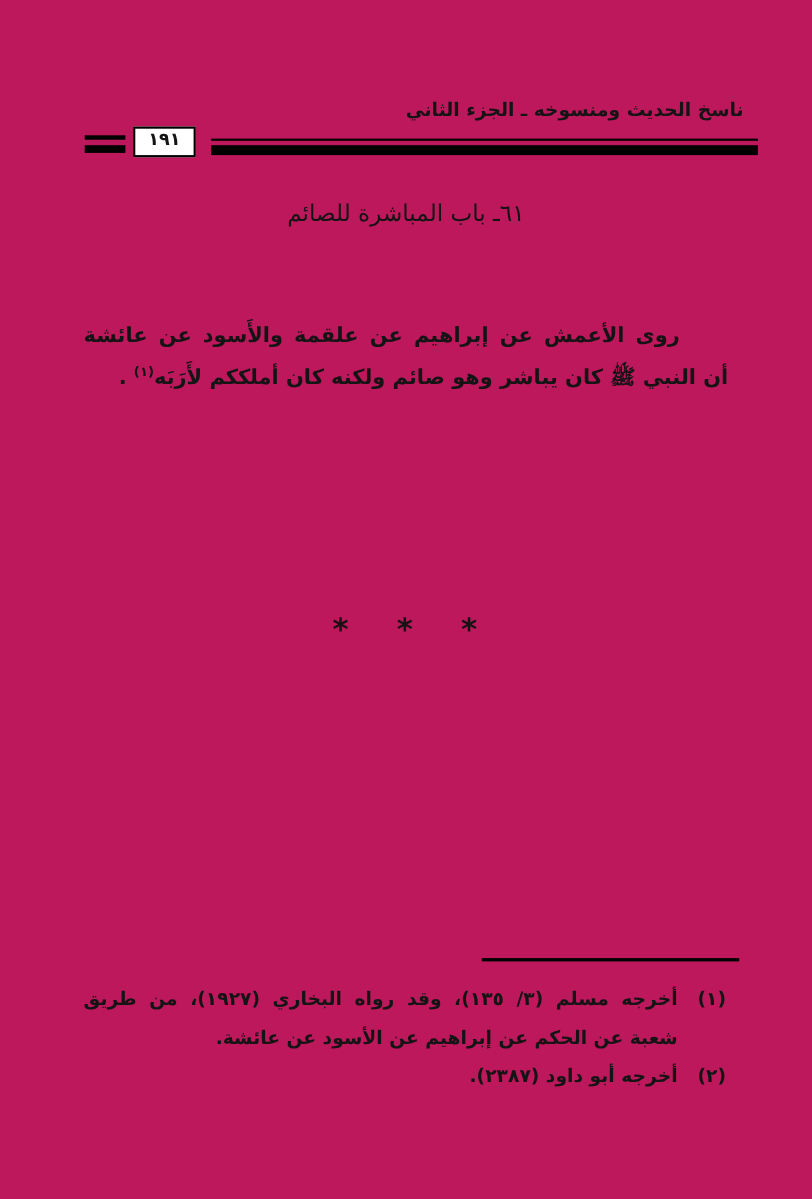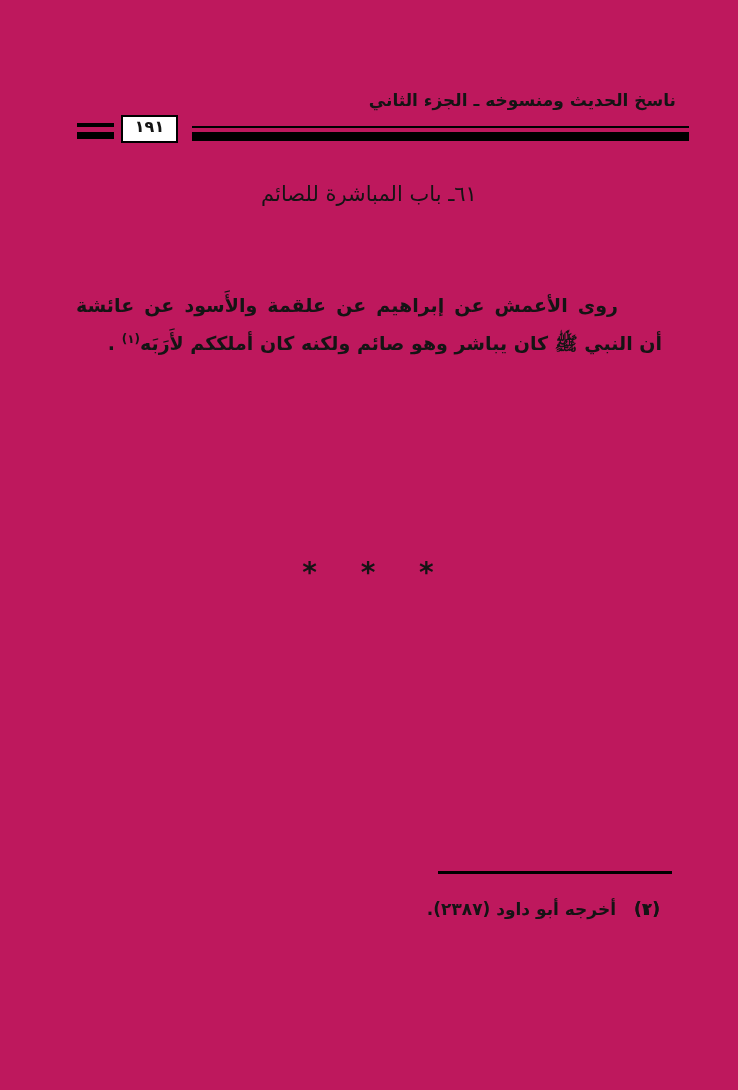--- a/index.html
+++ b/index.html
@@ -139,20 +139,21 @@
 
   </div>
 
   <div class="ornament">* * *</div>
 
   <div class="footnote-separator"></div>
 
   <div class="footnotes">
     <div class="footnote">
       <span class="fn-marker">(١)</span>
+      <span>أخرجه مسلم (٣/ ١٣٥)، وقد رواه البخاري (١٩٢٧)، من طريق شعبة عن الحكم عن إبراهيم عن الأسود عن عائشة.</span>
     </div>
     <div class="footnote">
       <span class="fn-marker">(٢)</span>
       <span>أخرجه أبو داود (٢٣٨٧).</span>
     </div>
   </div>
 
 </div>
 
 </body></html>

